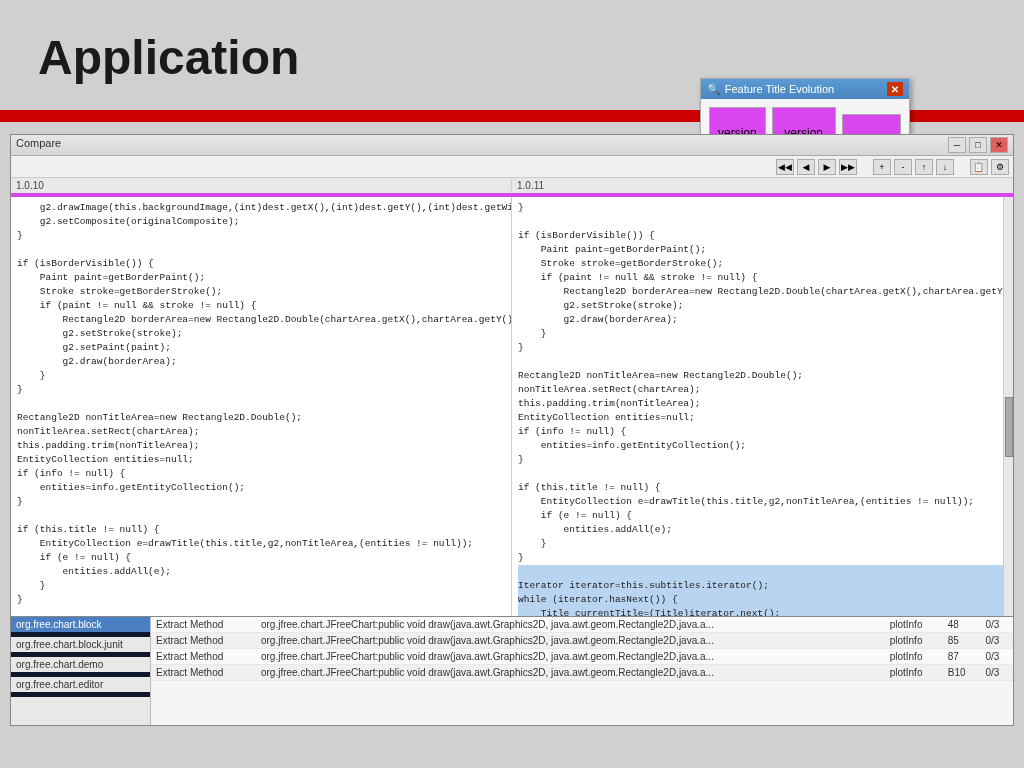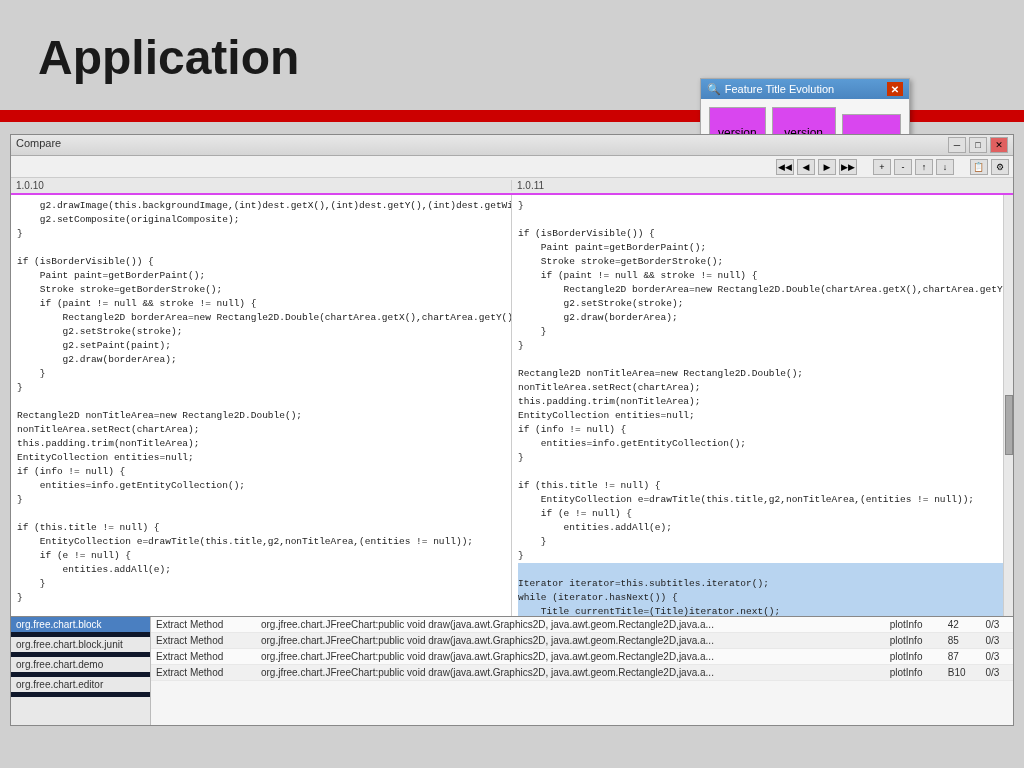--- a/index.html
+++ b/index.html
@@ -112,21 +112,21 @@
       border: 1px solid #aaa;
       font-size: 9px;
       cursor: pointer;
       display: inline-flex;
       align-items: center;
       justify-content: center;
     }
     #compare-header {
       display: flex;
       background: #e8e8e8;
-      border-bottom: 2px solid #d946ef;
+      border-bottom: 4px solid #d946ef;
       padding: 2px 0;
     }
     #compare-header-left {
       width: 50%;
       padding-left: 5px;
       font-size: 10px;
       color: #444;
       border-right: 1px solid #ccc;
     }
     #compare-header-right {
@@ -298,21 +298,21 @@
     <div class="bottom-left-item">org.free.chart.demo</div>
     <div class="bottom-left-item">org.free.chart.editor</div>
   </div>
   <div id="bottom-panel-right">
     <table class="bottom-table">
       <tbody id="bottom-table-body">
       <tr>
             <td>Extract Method</td>
     <td>org.jfree.chart.JFreeChart:public void draw(java.awt.Graphics2D, java.awt.geom.Rectangle2D,java.a...</td>
     <td>plotInfo</td>
-    <td>42</td>
+    <td>48</td>
     <td>0/3</td>
           </tr>
           <tr>
             <td>Extract Method</td>
     <td>org.jfree.chart.JFreeChart:public void draw(java.awt.Graphics2D, java.awt.geom.Rectangle2D,java.a...</td>
     <td>plotInfo</td>
     <td>85</td>
     <td>0/3</td>
           </tr>
           <tr>

